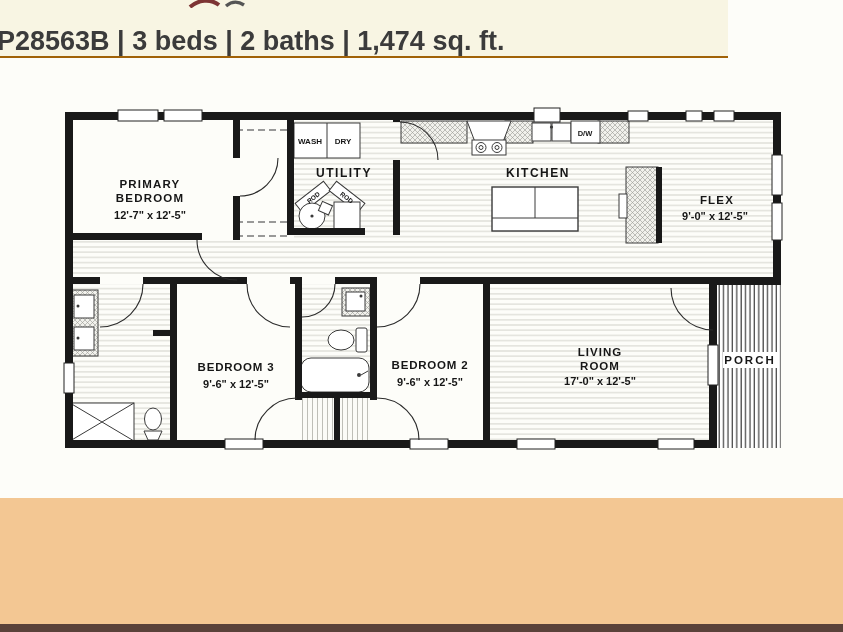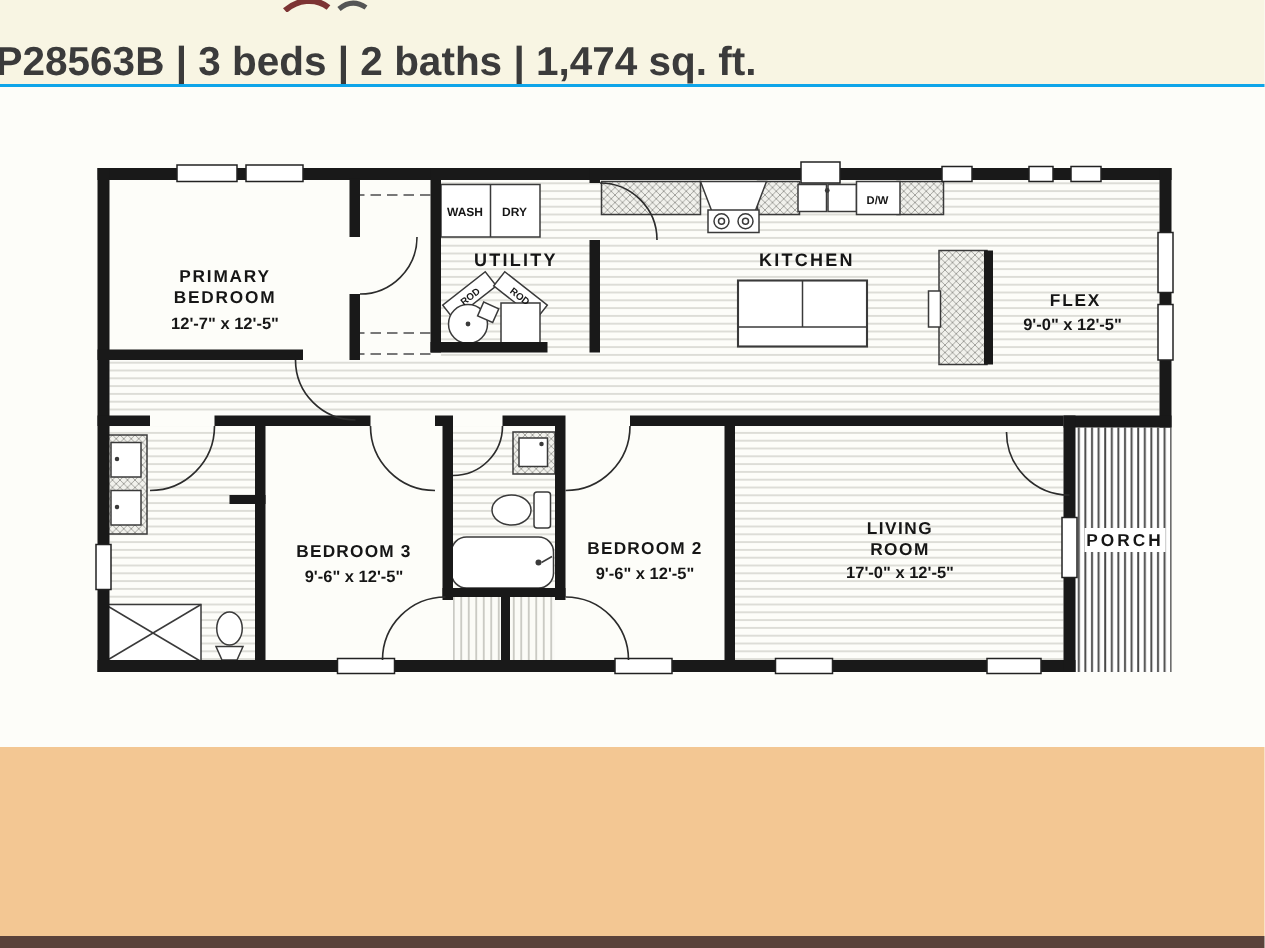--- a/index.html
+++ b/index.html
@@ -1,22 +1,22 @@
 <!DOCTYPE html>
 <html><head>
 <meta charset="utf-8">
 <style>
   html,body{margin:0;padding:0;}
   body{width:843px;height:632px;overflow:hidden;background:#fdfdf9;
        font-family:"Liberation Sans",sans-serif;position:relative;}
   .page{position:absolute;inset:0;}
 
   
-  .title-bar{position:absolute;left:0;top:0;width:843px;height:58px;
-    background:#f8f5e3;border-bottom:2px solid #0ea5e9;box-sizing:border-box;}
+  .title-bar{position:absolute;left:0;top:0;width:728px;height:58px;
+    background:#f8f5e3;border-bottom:2px solid #a16207;box-sizing:border-box;}
   .page-title{position:absolute;left:-3px;top:26px;margin:0;
     font-size:27px;font-weight:600;color:#3b3b3b;white-space:nowrap;letter-spacing:0;}
   .logo-frag{position:absolute;left:188px;top:0;}
 
   
   .plan-area{position:absolute;left:0;top:58px;width:843px;height:440px;background:#fdfdf9;}
   .plan-area svg{display:block;}
   text.room{font-family:"Liberation Sans",sans-serif;font-weight:bold;fill:#161616;}
 
   

